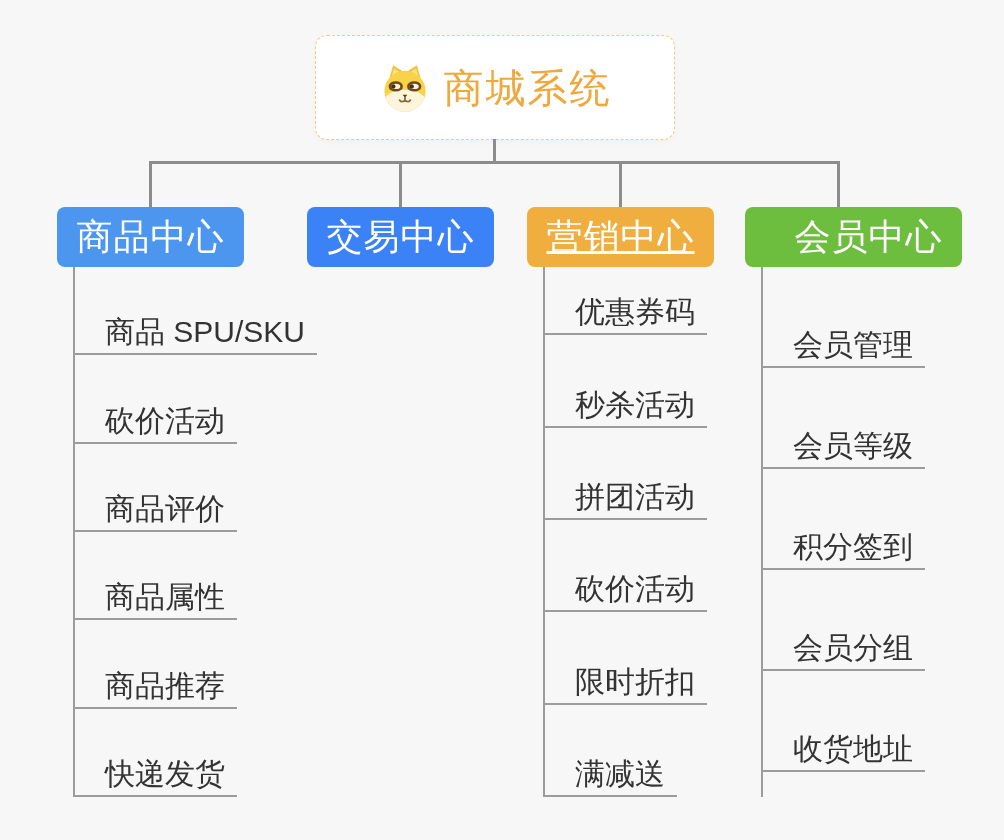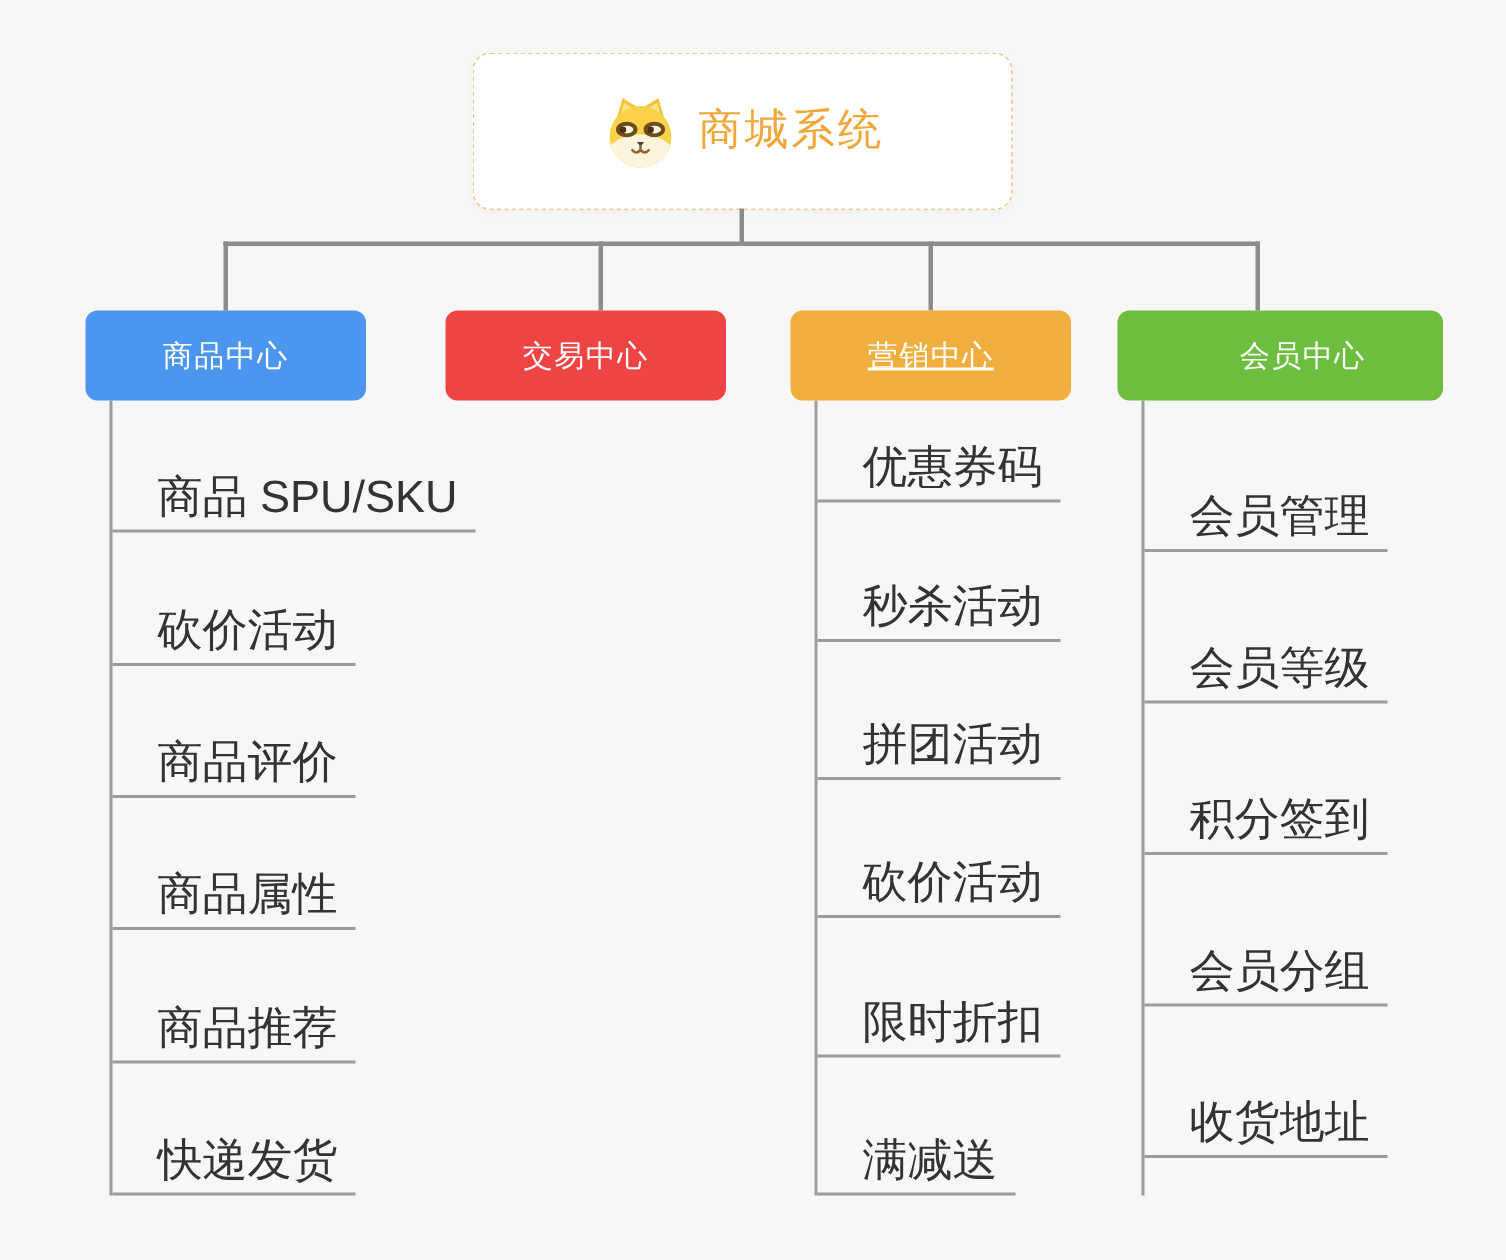--- a/index.html
+++ b/index.html
@@ -29,21 +29,21 @@
     border: 1px dashed #f3c88d;
     border-radius: 12px;
     box-sizing: border-box;
     display: flex;
     align-items: center;
     justify-content: center;
     gap: 13px;
     box-shadow: 0 2px 6px rgba(0,0,0,0.03);
   }
   .root-title {
-    font-size: 29px;
+    font-size: 40px;
     font-weight: 500;
     color: #f0a83c;
     letter-spacing: 2px;
     line-height: 1;
     text-align: center;
   }
   .doge { width: 52px; height: 52px; display: block; }
   
   .conn { position: absolute; background: #8c8c8c; }
   .root-stub { left: 493px; top: 139px; width: 3px; height: 25px; }
@@ -53,21 +53,21 @@
   .branch-header {
     position: absolute;
     top: 207px;
     width: 187px;
     height: 60px;
     border-radius: 8px;
     display: flex;
     align-items: center;
     justify-content: center;
     color: #ffffff;
-    font-size: 20px;
+    font-size: 36px;
     letter-spacing: 1px;
     cursor: default;
   }
   
   .leaf-col {
     position: absolute;
     top: 267px;
     height: 530px;
     border-left: 2px solid #9c9c9c;
     display: flex;
@@ -139,21 +139,21 @@
         <span class="leaf-node">商品属性</span>
       </div>
       <div class="leaf-row">
         <span class="leaf-node">商品推荐</span>
       </div>
       <div class="leaf-row">
         <span class="leaf-node">快递发货</span>
       </div>
     </div>
     <div class="conn drop" style="left: 399px;"></div>
-    <div class="branch-header" style="left: 297px; background: #ef4444;">
+    <div class="branch-header" style="left: 307px; background: #3b82f6;">
       <span>交易中心</span>
     </div>
     <div class="conn drop" style="left: 619px;"></div>
     <div class="branch-header" style="left: 527px; background: rgb(239, 174, 62); text-decoration: underline;">
       <span>营销中心</span>
     </div>
     <div class="leaf-col" style="left: 543px; gap: 24px;">
       <div class="leaf-row">
         <span class="leaf-node">优惠券码</span>
       </div>

